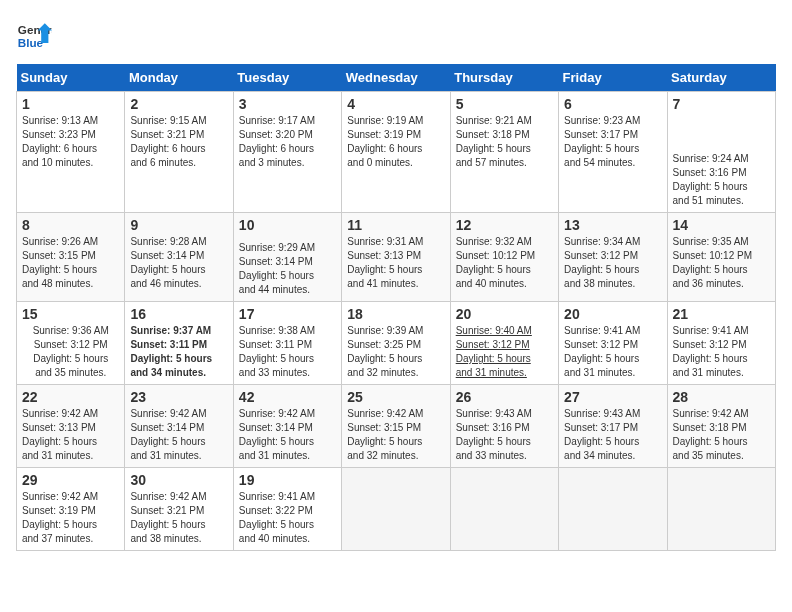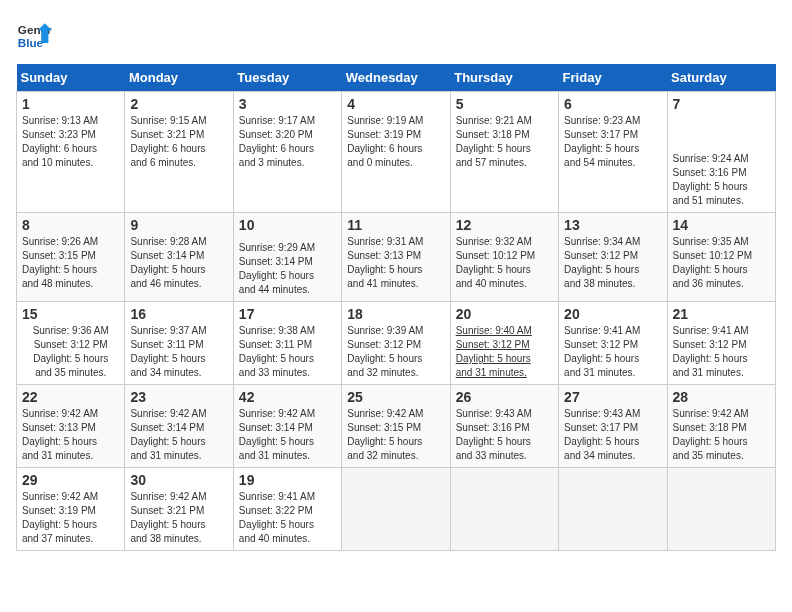--- a/index.html
+++ b/index.html
@@ -213,36 +213,36 @@
       <tr>
         <td>
           <span class="day-num">15</span>
           <div class="day-info" style="white-space: pre-line; text-align: center;">Sunrise: 9:36 AM
 Sunset: 3:12 PM
 Daylight: 5 hours
 and 35 minutes.</div>
         </td>
         <td>
           <span class="day-num">16</span>
-          <div class="day-info" style="white-space: pre-line;">Sunrise: 9:37 AM
+          <div class="day-info" style="white-space: pre-line; font-weight: bold;">Sunrise: 9:37 AM
 Sunset: 3:11 PM
 Daylight: 5 hours
 and 34 minutes.</div>
         </td>
         <td>
           <span class="day-num">17</span>
           <div class="day-info" style="white-space: pre-line;">Sunrise: 9:38 AM
 Sunset: 3:11 PM
 Daylight: 5 hours
 and 33 minutes.</div>
         </td>
         <td>
           <span class="day-num">18</span>
           <div class="day-info" style="white-space: pre-line;">Sunrise: 9:39 AM
-Sunset: 3:12 PM
+Sunset: 3:25 PM
 Daylight: 5 hours
 and 32 minutes.</div>
         </td>
         <td>
           <span class="day-num">20</span>
           <div class="day-info" style="white-space: pre-line; text-decoration: underline;">Sunrise: 9:40 AM
 Sunset: 3:12 PM
 Daylight: 5 hours
 and 31 minutes.</div>
         </td>

